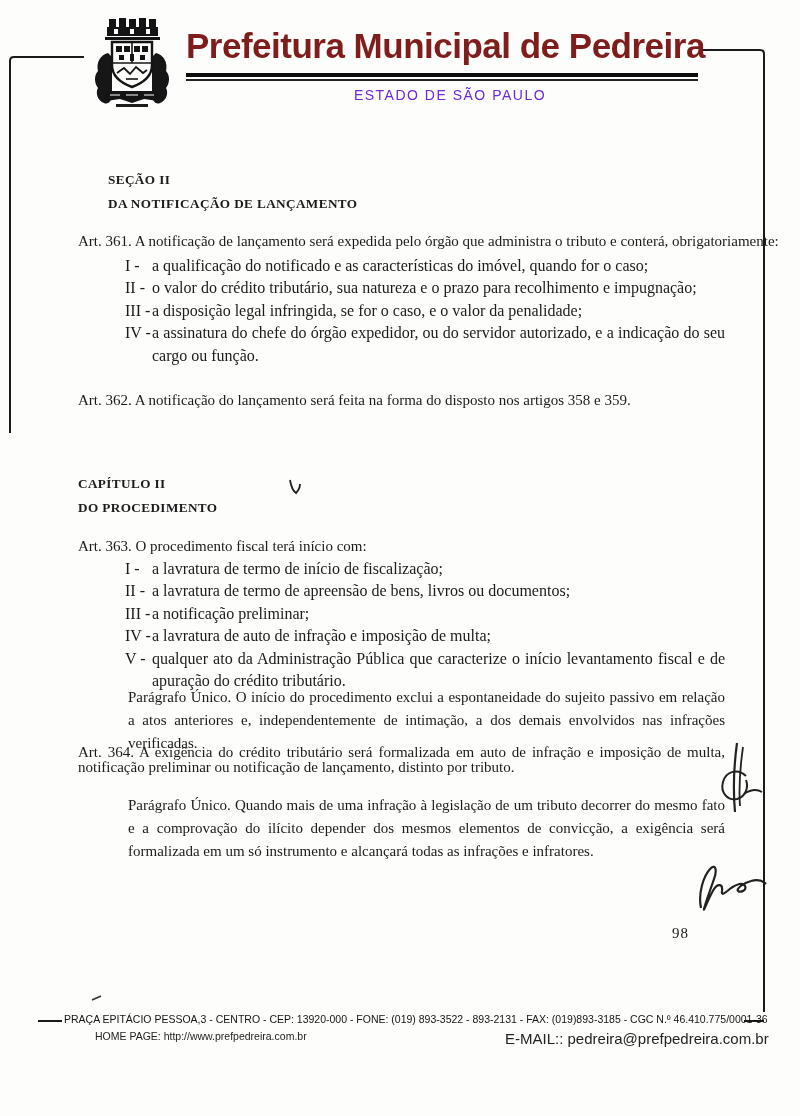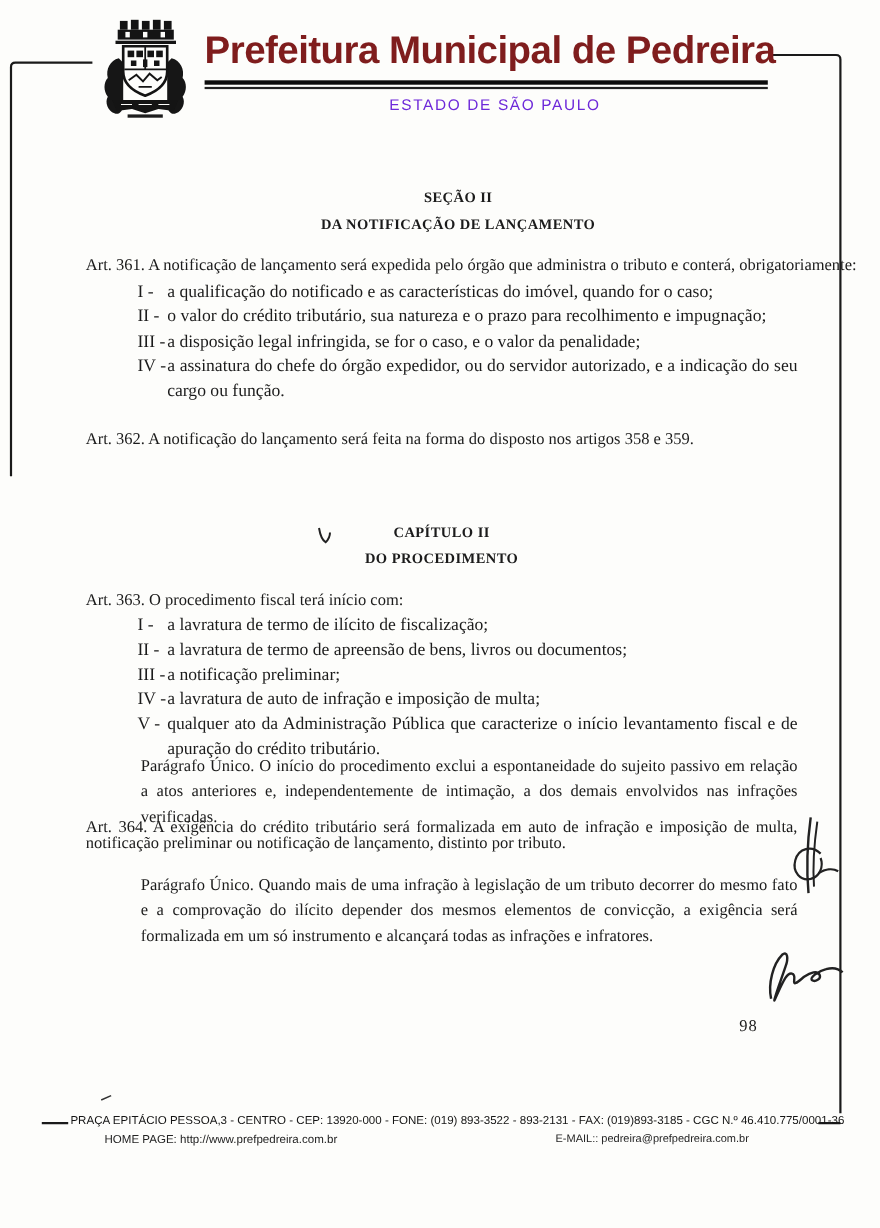--- a/index.html
+++ b/index.html
@@ -28,21 +28,21 @@
     font-size:14px; letter-spacing:1.5px; color:#6d28d9;
   }
 
   
   .para{
     left:78px; width:647px;
     font-size:15px; line-height:23px;
     text-align:justify;
   }
   .oneline{ white-space:nowrap; text-align:left; }
-  .heading{ text-align:center; font-weight:bold; font-size:13.2px; letter-spacing:0.4px; white-space:nowrap;}
+  .heading{ text-align:left; font-weight:bold; font-size:13.2px; letter-spacing:0.4px; white-space:nowrap;}
   .ind { padding-left:30px; } 
   .items{ left:125px; width:600px; }
   .item{ display:flex; line-height:22.4px; }
   .item .num{ width:27px; flex-shrink:0; }
   .item .itext{ flex:1; text-align:justify; }
   .indent-par{ left:128px; width:597px; }
 
   .page-number{ left:672px; top:925px; font-size:15px; letter-spacing:1px; }
 
   
@@ -52,21 +52,21 @@
     font-size:10.5px; color:#141414; white-space:nowrap;
   }
   .footer-line2-left{
     left:95px; top:1030px;
     font-family:"Liberation Sans", sans-serif;
     font-size:10.5px; color:#232323; white-space:nowrap;
   }
   .footer-line2-right{
     left:505px; top:1030px;
     font-family:"Liberation Sans", sans-serif;
-    font-size:10px; color:#232323; white-space:nowrap;
+    font-size:15px; color:#232323; white-space:nowrap;
   }
 
   svg{ display:block; }
   .overlay{ left:0; top:0; pointer-events:none; }
 </style>
 </head>
 <body>
 
 <svg class="abs overlay" width="800" height="1116" viewBox="0 0 800 1116">
 
@@ -171,21 +171,21 @@
 <div class="abs para oneline" style="top:389px">Art. 362. A notificação do lançamento será feita na forma do disposto nos artigos 358 e 359.</div>
 
 <div class="abs para heading" style="top:472px">CAPÍTULO II</div>
 <div class="abs para heading" style="top:496px">DO PROCEDIMENTO</div>
 
 <div class="abs para oneline" style="top:535px">Art. 363. O procedimento fiscal terá início com:</div>
 
 <div class="abs items" style="top:558px">
   <div class="item">
     <span class="num">I -</span>
-    <span class="itext">a lavratura de termo de ilícito de fiscalização;</span>
+    <span class="itext">a lavratura de termo de início de fiscalização;</span>
   </div>
   <div class="item">
     <span class="num">II -</span>
     <span class="itext">a lavratura de termo de apreensão de bens, livros ou documentos;</span>
   </div>
   <div class="item">
     <span class="num">III -</span>
     <span class="itext">a notificação preliminar;</span>
   </div>
   <div class="item">

